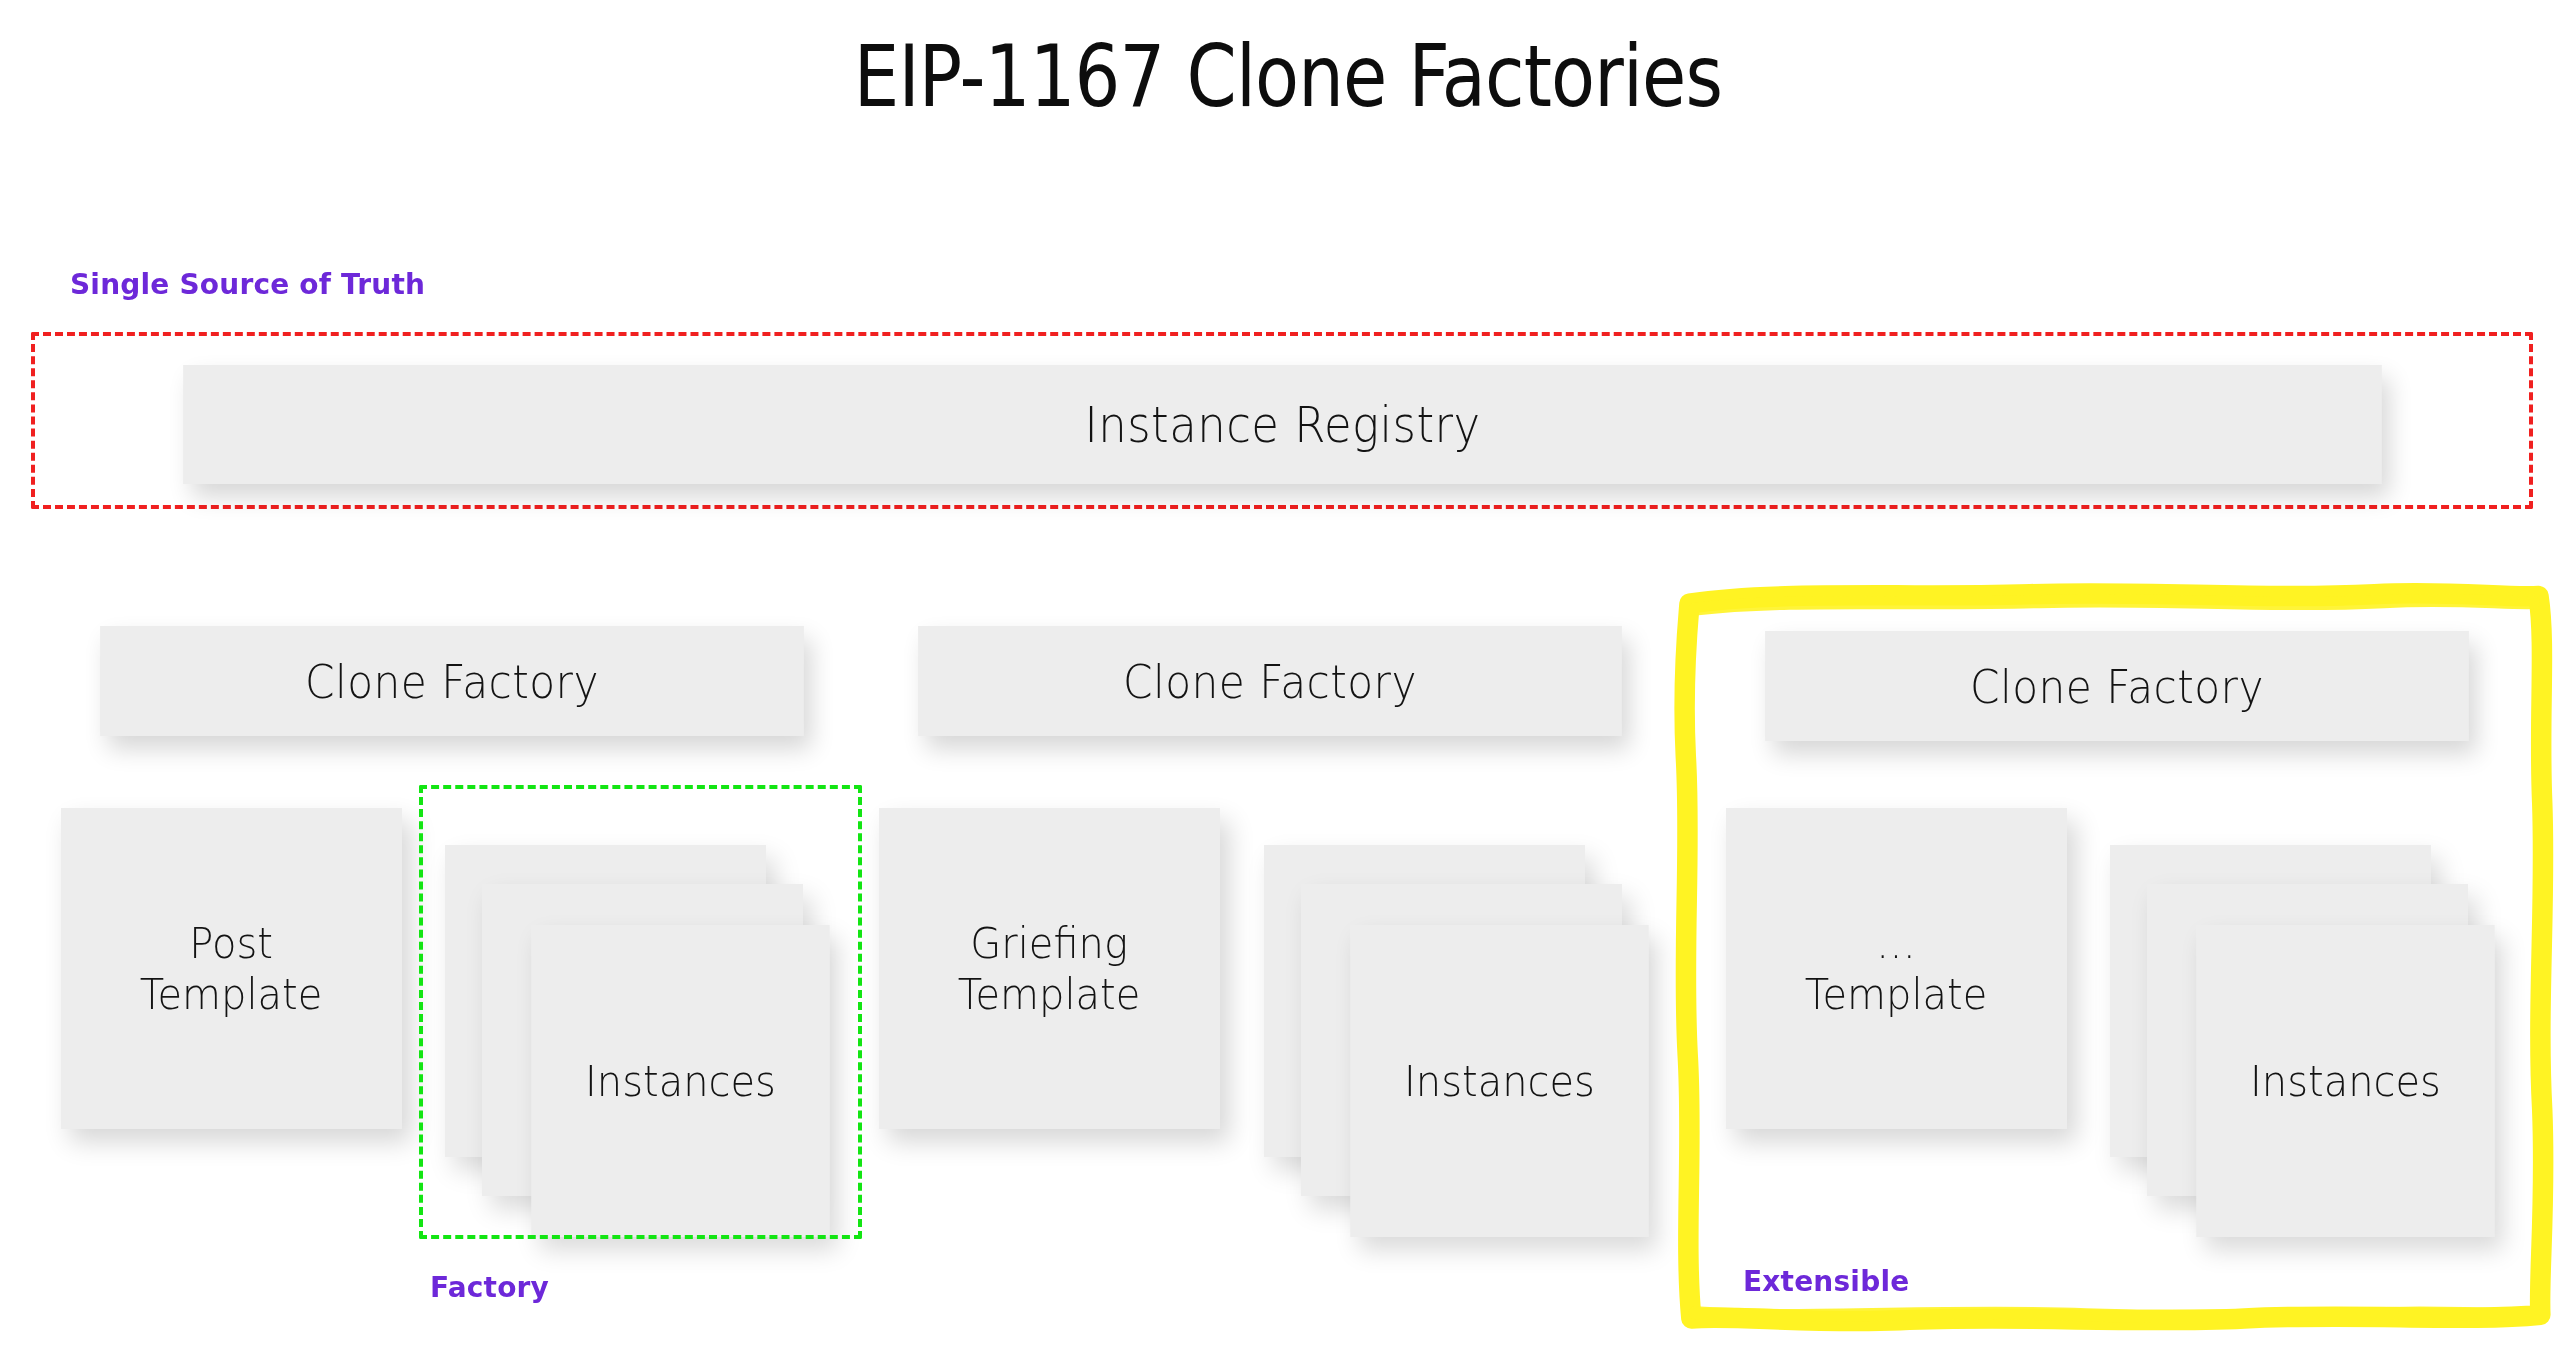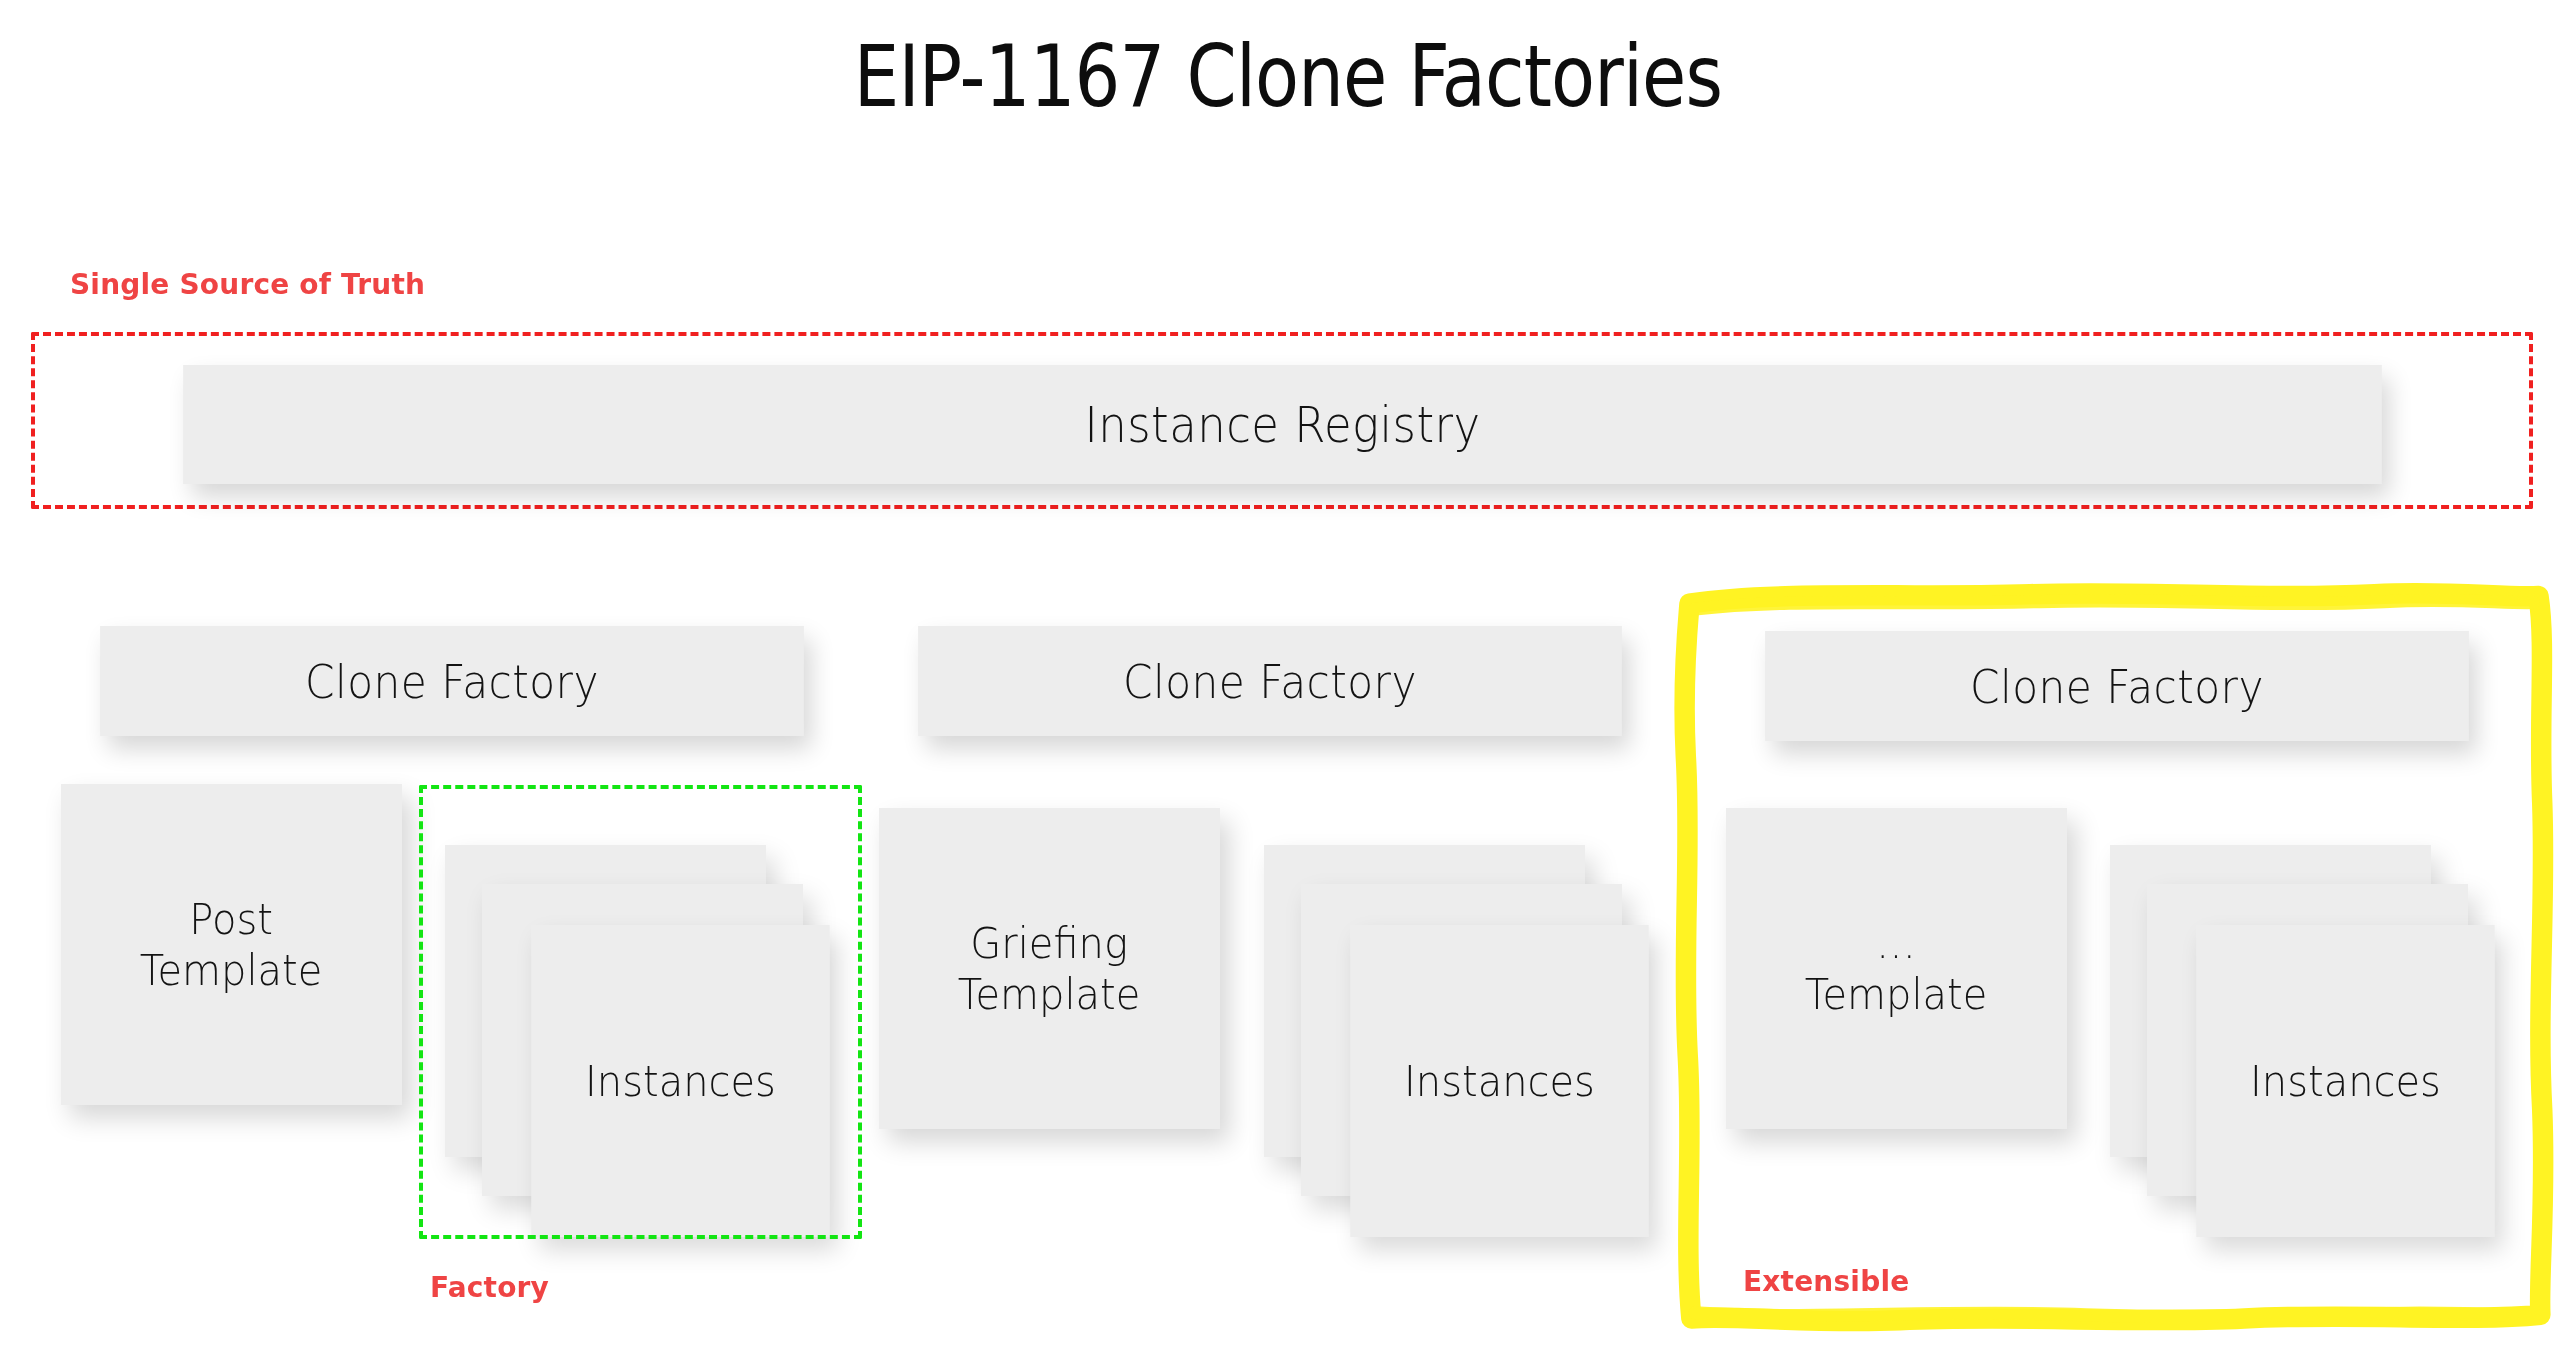--- a/index.html
+++ b/index.html
@@ -17,21 +17,21 @@
     font-family:"DejaVu Sans Condensed","DejaVu Sans","Liberation Sans",sans-serif;
     font-size:86px;font-weight:400;color:#0d0d0d;
     letter-spacing:-0.9px;
     transform:scaleX(0.93);
   }
 
   
   .annot{
     position:absolute;
     font-family:"DejaVu Sans","Liberation Sans",sans-serif;
-    font-size:28px;font-weight:700;color:#ef4444;
+    font-size:28px;font-weight:700;color:#6d28d9;
     letter-spacing:0.2px;
     white-space:nowrap;
   }
 
   
   .dash-red{
     position:absolute;
     border:4.7px dashed #f02020;
     border-radius:1.9px;
     box-sizing:border-box;
@@ -139,21 +139,21 @@
                C 600 806, 760 794, 900 800" fill="none" stroke="#fff323" stroke-width="14" stroke-linecap="round" stroke-linejoin="round" opacity="0.9"></path>
     </svg>
   </div>
 
   <div class="annot" style="left:1743px;top:1245px;margin-top:20px;">Extensible</div>
 
   <div class="card factory-head" style="left:61px;top:626px;width:782px;height:110px;">
     <span>Clone Factory</span>
   </div>
 
-  <div class="card" style="left:61px;top:784px;width:341px;height:321px;">
+  <div class="card" style="left:61px;top:808px;width:341px;height:321px;">
     <span class="tpl-label">
       <span>Post</span><br>
       <span>Template</span>
     </span>
   </div>
 
   <div class="stack" style="left:445px;top:803px;width:410px;height:419px;">
     <div class="layer" style="left:0px;  top:0px;  width:321px;height:312px;"></div>
     <div class="layer" style="left:37px; top:39px; width:321px;height:312px;"></div>
     <div class="layer front" style="left:75px;top:80px;width:321px;height:312px;">

